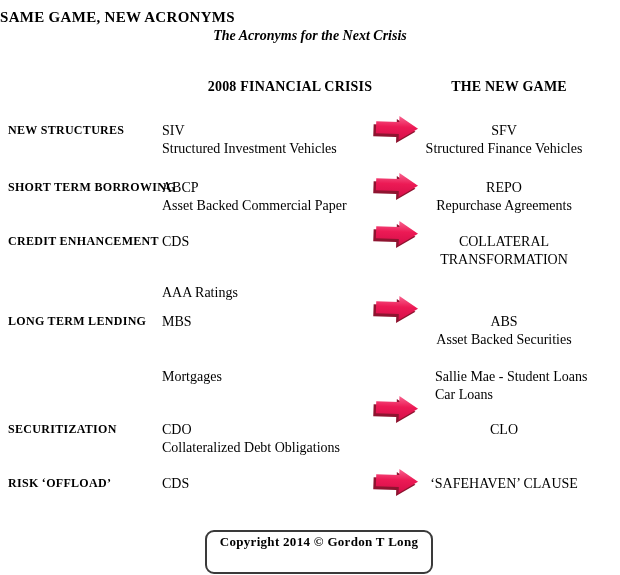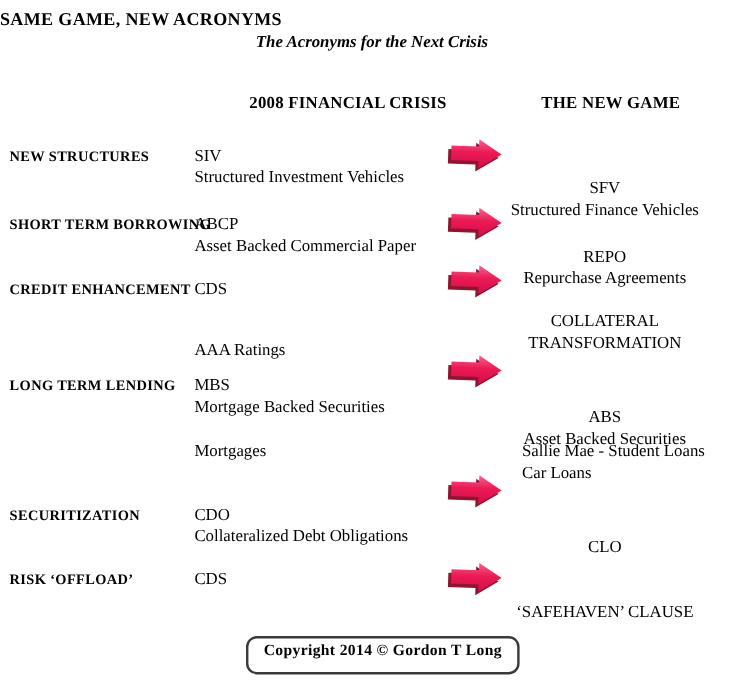--- a/index.html
+++ b/index.html
@@ -21,25 +21,25 @@
     text-align:center;font-size:14px;font-weight:bold;font-style:italic;
   }
   .col-header{font-size:14px;font-weight:bold;text-align:center;letter-spacing:.2px;}
   .hdr-old{left:170px;width:240px;top:79px;}
   .hdr-new{left:402px;width:214px;top:79px;}
   .row-label{
     left:8px;width:230px;
     font-size:12px;font-weight:bold;letter-spacing:.3px;white-space:nowrap;
   }
   .mid{left:162px;width:220px;text-align:left;font-size:14px;white-space:nowrap;}
-  .right{left:398px;width:212px;text-align:center;font-size:14px;white-space:nowrap;margin-top:27px;}
+  .right{left:398px;width:212px;text-align:center;font-size:14px;white-space:nowrap;}
   .right-left-align{left:435px;width:185px;text-align:left;font-size:14px;white-space:nowrap;}
   .arrow{left:371px;width:50px;height:32px;transform:rotate(2deg);}
   .footer-box{
-    left:205px;top:530px;width:228px;height:32px;
+    left:205px;top:530px;width:228px;height:44px;
     border:2px solid #3a3a3a;border-radius:9px;
     text-align:center;font-size:13px;font-weight:bold;letter-spacing:.3px;
     line-height:15px;padding-top:2px;box-sizing:border-box;
     background:#fff;
   }
   svg{display:block;}
 </style>
 </head>
 <body>
 
@@ -93,21 +93,20 @@
     <svg width="50" height="32" viewBox="0 0 50 32">
       <polygon points="5,9 28,9 28,3 47,15 28,27 28,21 5,21" fill="#8E1430" transform="translate(-2.5,3)"></polygon>
       <polygon points="5,9 28,9 28,3 47,15 28,27 28,21 5,21" fill="url(#arrowGrad)"></polygon>
     </svg>
   </div>
 
   <div class="abs mid" style="top:285px">AAA Ratings</div>
 
   <div class="abs row-label" style="top:314px">LONG TERM LENDING</div>
   <div class="abs mid" style="top:314px">MBS</div>
-  <div class="abs mid" style="top:332px">Mortgage Backed Securities</div>
   <div class="abs right" style="top:314px">ABS</div>
   <div class="abs right" style="top:332px">Asset Backed Securities</div>
   <div class="abs arrow" style="top:293px">
     <svg width="50" height="32" viewBox="0 0 50 32">
       <polygon points="5,9 28,9 28,3 47,15 28,27 28,21 5,21" fill="#8E1430" transform="translate(-2.5,3)"></polygon>
       <polygon points="5,9 28,9 28,3 47,15 28,27 28,21 5,21" fill="url(#arrowGrad)"></polygon>
     </svg>
   </div>
 
   <div class="abs mid" style="top:369px">Mortgages</div>

